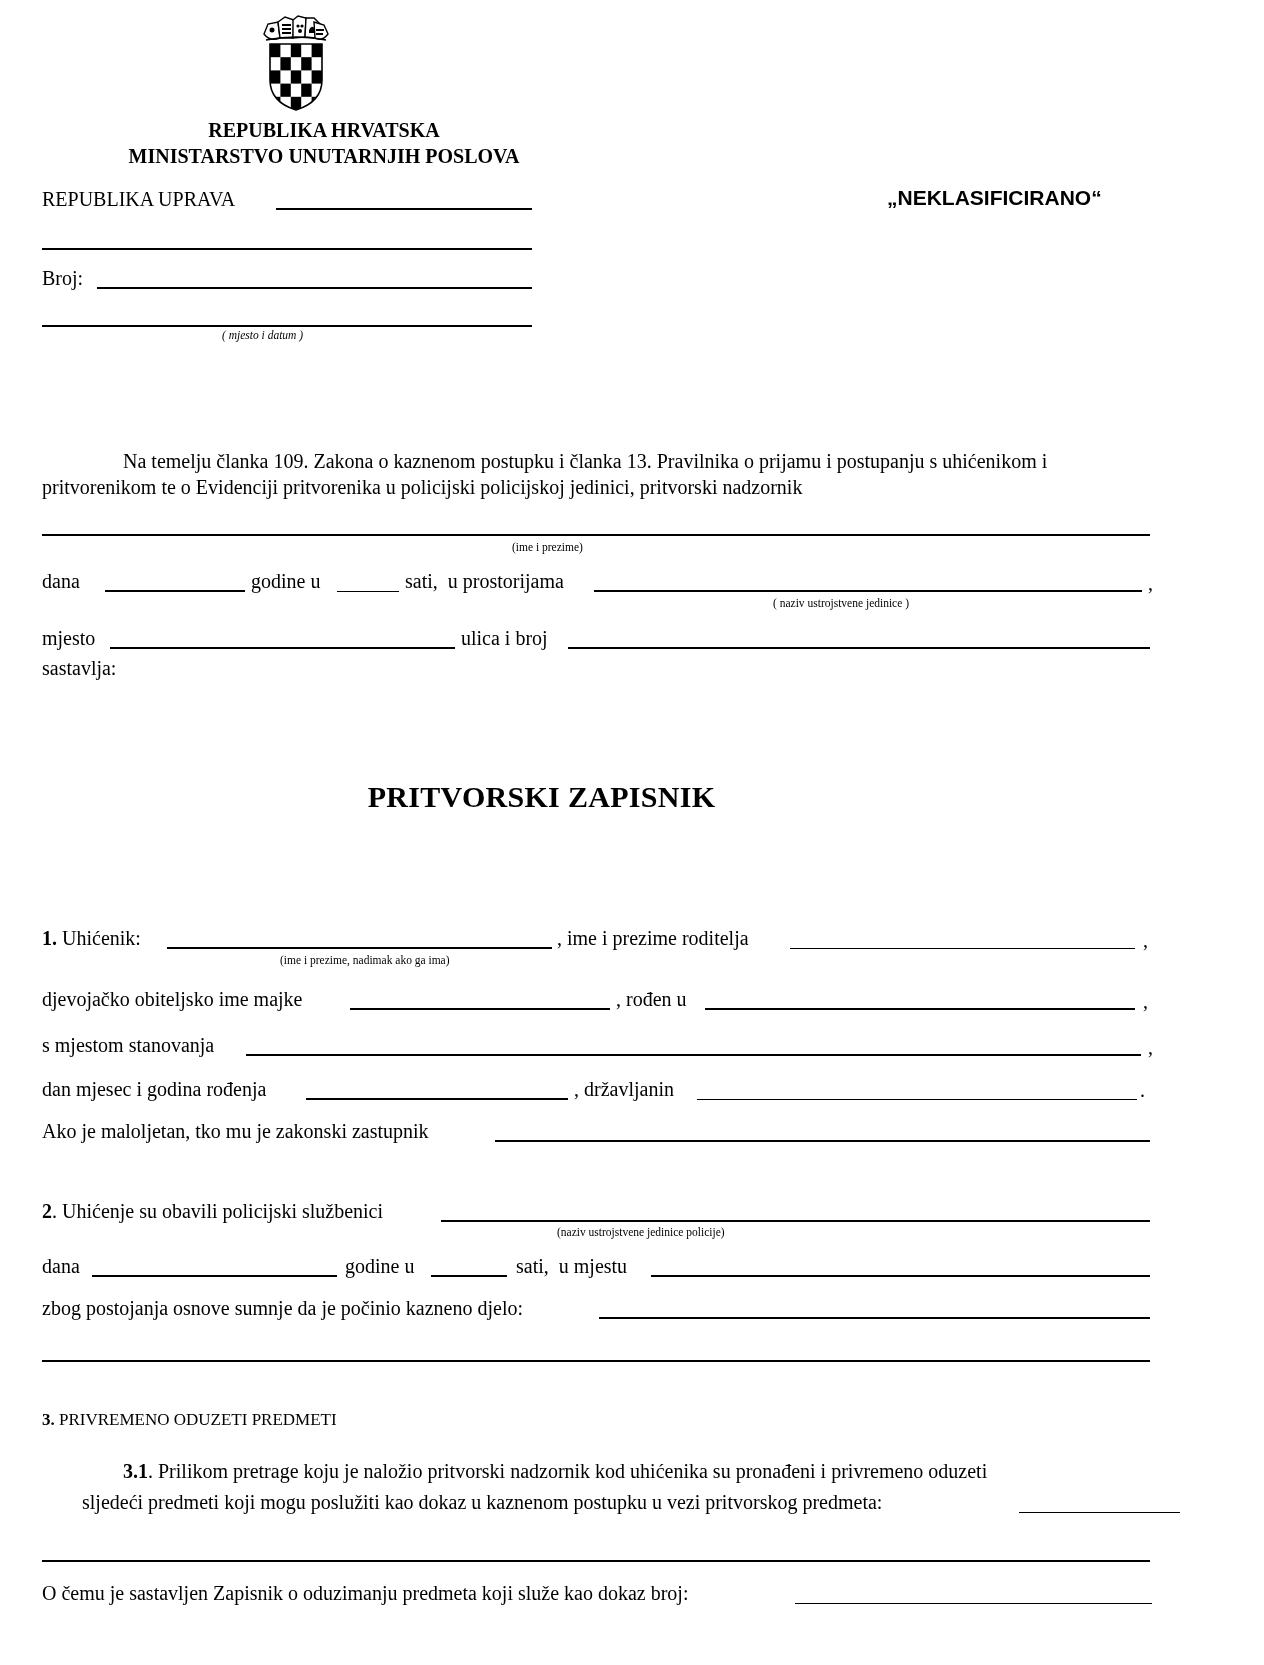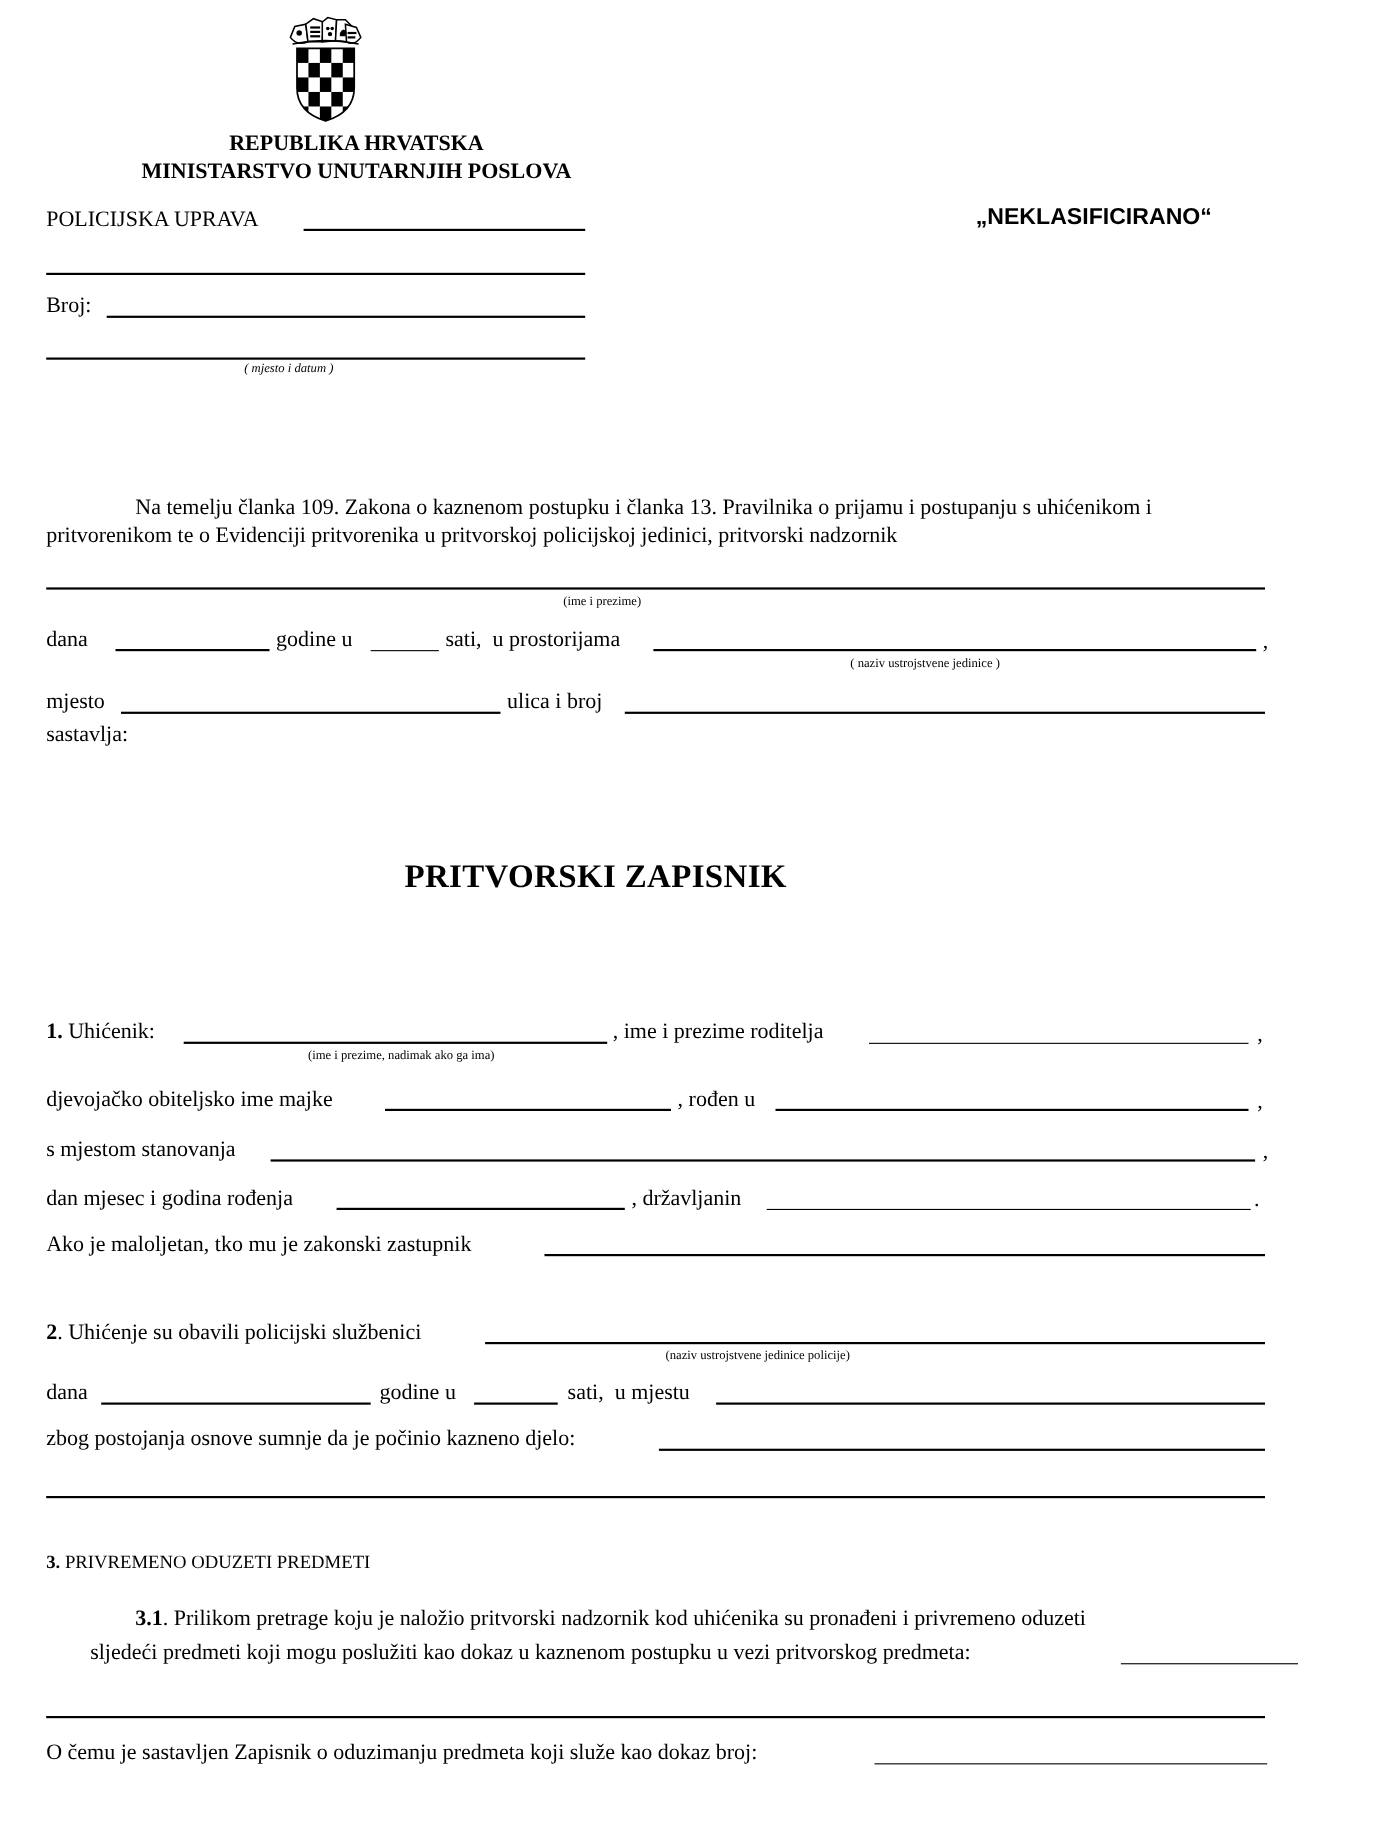--- a/index.html
+++ b/index.html
@@ -67,41 +67,41 @@
     </g>
     <path d="M12 30 L64 30 L64 66 Q64 88 38 96 Q12 88 12 66 Z" fill="none" stroke="#000" stroke-width="1.6"></path>
   </svg>
 </div>
 
 <div class="abs hdr" style="left:0;width:648px;top:118px;">REPUBLIKA HRVATSKA</div>
 <div class="abs hdr" style="left:0;width:648px;top:144px;">MINISTARSTVO UNUTARNJIH POSLOVA</div>
 
 <div class="abs" style="left:887px;top:186px;font-family:'Liberation Sans','DejaVu Sans',sans-serif;font-weight:bold;font-size:21px;">„NEKLASIFICIRANO“</div>
 
-<div class="abs t" style="left:42px;top:188px;">POLICIJSKA UPRAVA</div>
+<div class="abs t" style="left:42px;top:188px;">REPUBLIKA UPRAVA</div>
 <div class="field" style="left:276px;width:256px;top:188px;">
     <span class="ul"></span>
   </div>
 
 <div class="field" style="left:42px;width:490px;top:228px;">
     <span class="ul"></span>
   </div>
 
 <div class="abs t" style="left:42px;top:267px;">Broj:</div>
 <div class="field" style="left:97px;width:435px;top:267px;">
     <span class="ul"></span>
   </div>
 
 <div class="field" style="left:42px;width:490px;top:305px;">
     <span class="ul"></span>
   </div>
 <div class="abs small" style="left:222px;top:329px;font-style:italic;">( mjesto i datum )</div>
 
 <div class="abs t" style="left:123px;top:450px;">Na temelju članka 109. Zakona o kaznenom postupku i članka 13. Pravilnika o prijamu i postupanju s uhićenikom i</div>
-<div class="abs t" style="left:42px;top:476px;">pritvorenikom te o Evidenciji pritvorenika u pritvorskoj policijskoj jedinici, pritvorski nadzornik</div>
+<div class="abs t" style="left:42px;top:476px;">pritvorenikom te o Evidenciji pritvorenika u policijski policijskoj jedinici, pritvorski nadzornik</div>
 
 <div class="field" style="left:42px;width:1108px;top:514px;">
     <span class="ul"></span>
   </div>
 <div class="abs small" style="left:502px;top:541px;padding-left:10px;">(ime i prezime)</div>
 
 <div class="abs t" style="left:42px;top:570px;">dana</div>
 <div class="field" style="left:105px;width:140px;top:570px;">
     <span class="ul"></span>
   </div>
@@ -172,21 +172,21 @@
 <div class="field" style="left:495px;width:655px;top:1120px;">
     <span class="ul"></span>
   </div>
 
 <div class="abs t" style="left:42px;top:1200px;">
   <b>2</b><span>. Uhićenje su obavili policijski službenici</span>
 </div>
 <div class="field" style="left:441px;width:709px;top:1200px;">
     <span class="ul"></span>
   </div>
-<div class="abs small" style="left:557px;top:1226px;margin-left:48px;">(naziv ustrojstvene jedinice policije)</div>
+<div class="abs small" style="left:557px;top:1226px;">(naziv ustrojstvene jedinice policije)</div>
 
 <div class="abs t" style="left:42px;top:1255px;">dana</div>
 <div class="field" style="left:92px;width:245px;top:1255px;">
     <span class="ul"></span>
   </div>
 <div class="abs t" style="left:345px;top:1255px;">godine u</div>
 <div class="field" style="left:431px;width:76px;top:1255px;">
     <span class="ul"></span>
   </div>
 <div class="abs t" style="left:516px;top:1255px;white-space:pre;">sati,  u mjestu</div>

